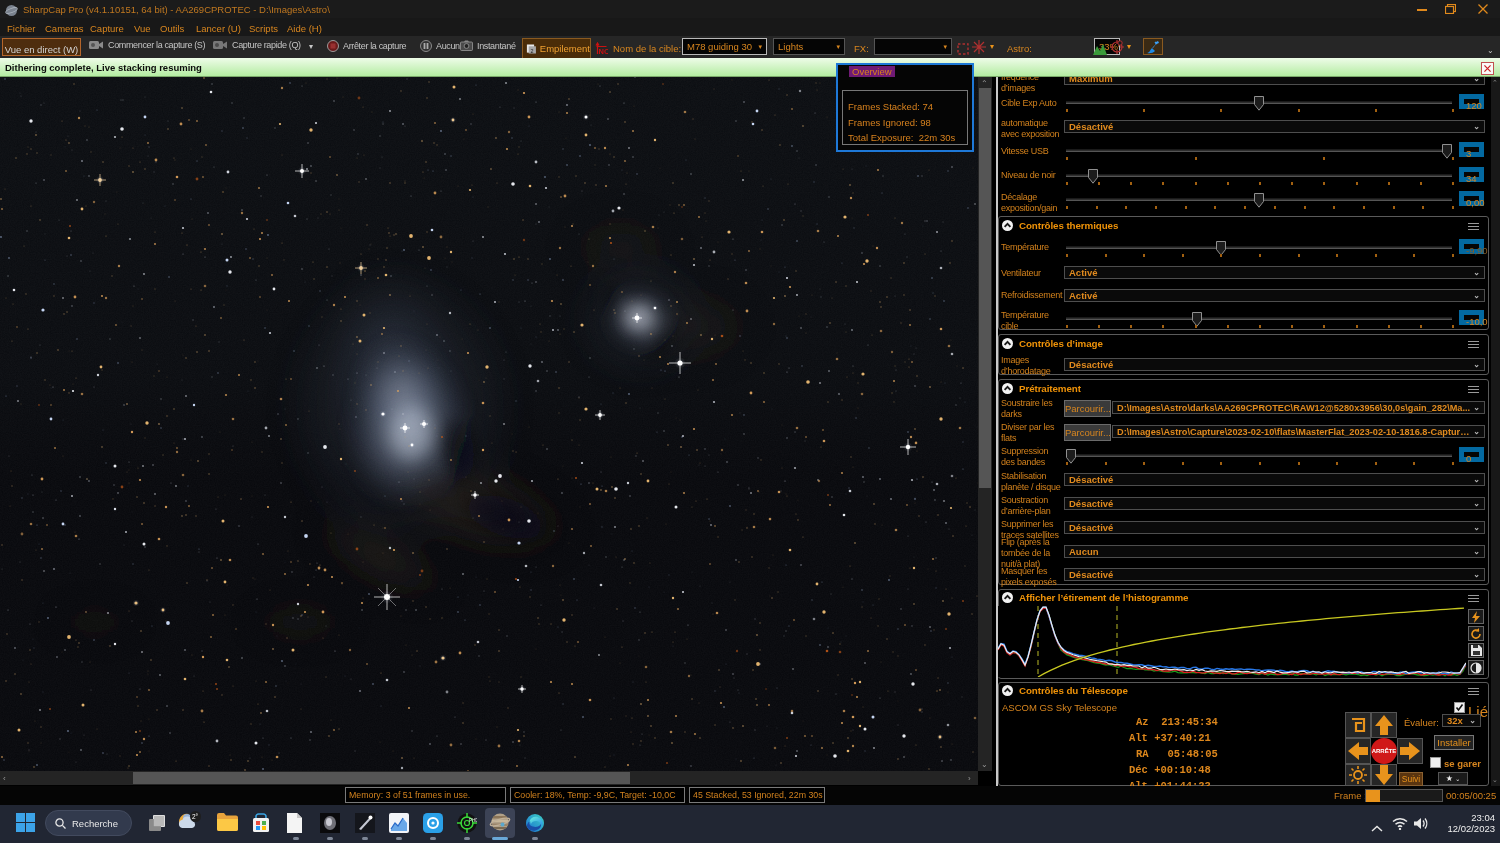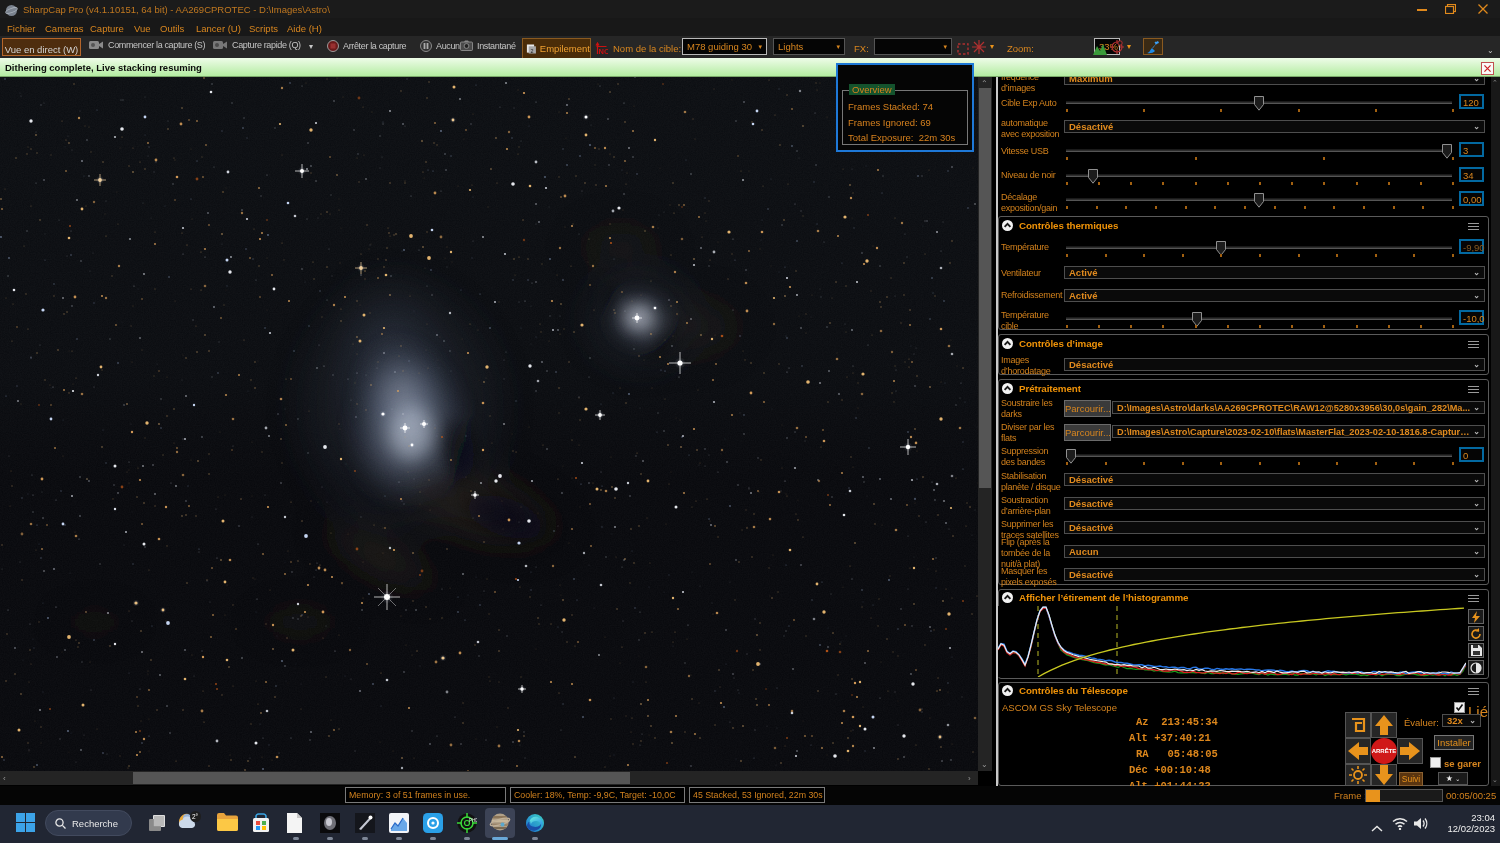--- a/index.html
+++ b/index.html
@@ -5,21 +5,21 @@
 html,body { width:1500px; height:843px; overflow:hidden; background:#000;
   font-family:"Liberation Sans",sans-serif; }
 #root { position:relative; width:1500px; height:843px; }
 .lab { position:absolute; color:#d2811c; line-height:1.2; letter-spacing:-0.25px; }
 .dd { position:absolute; background:#0a0a0a; border:1px solid #4e4e4e; color:#e08a1e; font-weight:bold;
   display:flex; align-items:center; padding:0 4px; white-space:nowrap; overflow:hidden; }
 .dd span { flex:1; overflow:hidden; text-overflow:ellipsis; }
 .dd i { font-style:normal; color:#b8b8b8; font-size:8px; margin-left:3px; line-height:5px; }
 .trk { position:absolute; height:3px; background:#2e2e2e; border-top:1px solid #1a1a1a; border-bottom:1px solid #555; }
 b { position:absolute; width:1.5px; height:3px; background:#a26010; }
-.vbox { position:absolute; height:15px; background:#050505; border:2px solid #0369a1; color:#d8861f;
+.vbox { position:absolute; height:15px; background:#050505; border:5px solid #0369a1; color:#d8861f;
   font-size:9.5px; line-height:13px; padding-left:2px; }
 .sect { position:absolute; border:1px solid #5a5a5a; border-radius:3px; }
 .sechead { position:absolute; display:flex; align-items:center; }
 .circ { width:11px; height:11px; border-radius:50%; background:#f2f2f2; display:inline-flex;
   align-items:center; justify-content:center; }
 .sectitle { color:#ee9208; font-weight:bold; font-size:9.8px; margin-left:6px; letter-spacing:-0.1px; }
 .burger { position:absolute; width:11px; }
 .burger i { display:block; height:1.5px; background:#999; margin:1.5px 0; }
 .pbtn { position:absolute; width:47px; height:17px; background:#3a3a3a; border:1px solid #6a6a6a;
   color:#d8861f; font-size:9.5px; text-align:center; line-height:15px; }
@@ -151,21 +151,21 @@
     </div>
 <span style="position:absolute;left:957px;top:41px"><svg width="12" height="12" viewBox="0 0 12 12">
         <rect x="1" y="1" width="10" height="10" fill="none" stroke="#b03030" stroke-width="1.4" stroke-dasharray="2.5 2"></rect>
       </svg></span>
 <span style="position:absolute;left:972px;top:40px"><svg width="14" height="14" viewBox="0 0 14 14">
         <g stroke="#b03030" stroke-width="1.2">
           <path d="M7 0v14M0 7h14M2 2l10 10M12 2L2 12"></path>
         </g>
       </svg></span>
 <span class="tchev" style="left:990px;color:#e8931c">▾</span>
-<span class="tlab" style="left:1007px">Zoom:</span>
+<span class="tlab" style="left:1007px">Astro:</span>
 <div class="combo combo-w" style="left:1094px;top:38px;width:26px;height:17px">
       <span>33%</span>
       <i>▾</i>
     </div>
 <span style="position:absolute;left:1093px;top:41px"><svg width="14" height="12" viewBox="0 0 14 12">
         <path d="M0 12L4 3l3 5 3-7 4 11z" fill="#3a9a3a"></path>
       </svg></span>
 <span style="position:absolute;left:1110px;top:40px"><svg width="14" height="14" viewBox="0 0 14 14">
         <circle cx="7" cy="7" r="5" fill="none" stroke="#b03030" stroke-width="1.2"></circle>
         <path d="M7 0v4M7 10v4M0 7h4M10 7h4" stroke="#b03030" stroke-width="1.2"></path>
@@ -2604,23 +2604,23 @@
 <div style="position:absolute;left:1438px;top:772px;width:30px;height:13px;background:#1a1a1a;border:1px solid #555;color:#eee;font-size:8px;text-align:center;line-height:12px;overflow:hidden">★ <span style="font-size:6px">⌄</span></div>
 </div>
     </div>
 
 <div style="position:absolute;left:1491px;top:77px;width:9px;height:709px;background:#181818"></div>
 <div style="position:absolute;left:1492px;top:79px;color:#888;font-size:7px">⌃</div>
 <div style="position:absolute;left:1492px;top:776px;color:#888;font-size:7px">⌄</div>
 
 <div style="position:absolute;left:836px;top:63px;width:138px;height:89px;background:#050505;border:2.5px solid #1e78d7">
   <div style="position:absolute;left:4px;top:25px;right:4px;bottom:5px;border:1px solid #777"></div>
-  <div style="position:absolute;left:11px;top:19px;background:#14532d;padding:0 3px;color:#d8821e;font-size:9.5px;white-space:nowrap">Overview</div>
+  <div style="position:absolute;left:11px;top:1px;background:#701a75;padding:0 3px;color:#d8821e;font-size:9.5px;white-space:nowrap">Overview</div>
   <div style="position:absolute;left:10px;top:36px;color:#d8821e;font-size:9.5px;white-space:nowrap">Frames Stacked: 74</div>
-  <div style="position:absolute;left:10px;top:52px;color:#d8821e;font-size:9.5px;white-space:nowrap">Frames Ignored: 69</div>
+  <div style="position:absolute;left:10px;top:52px;color:#d8821e;font-size:9.5px;white-space:nowrap">Frames Ignored: 98</div>
   <div style="position:absolute;left:10px;top:67px;color:#d8821e;font-size:9.5px;white-space:nowrap">Total Exposure:&nbsp;&nbsp;22m 30s</div>
 </div>
 
 <div style="position:absolute;left:0;top:786px;width:1500px;height:19px;background:#050505"></div>
 
 <div class="sbox" style="left:345px;width:161px">Memory: 3 of 51 frames in use.</div>
 <div class="sbox" style="left:510px;width:175px">Cooler: 18%, Temp: -9,9C, Target: -10,0C</div>
 <div class="sbox" style="left:689px;width:136px">45 Stacked, 53 Ignored, 22m 30s</div>
 <div style="position:absolute;left:1334px;top:790px;color:#d2821e;font-size:9.5px">Frame :</div>
 <div style="position:absolute;left:1365px;top:789px;width:78px;height:13px;background:#1a1a1a;border:1px solid #555"></div>

